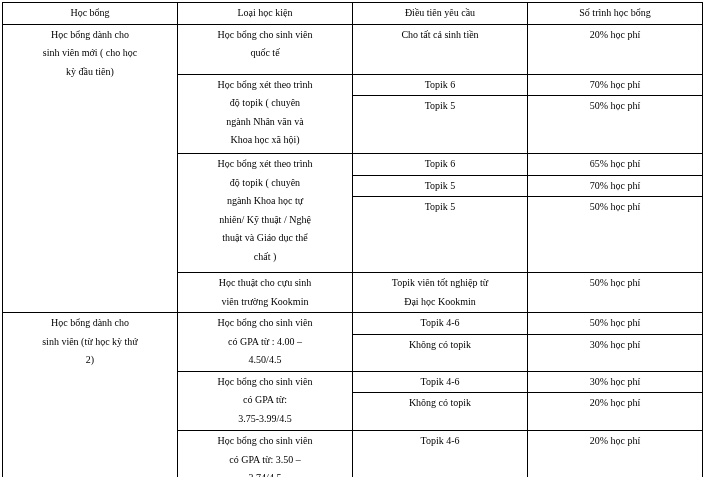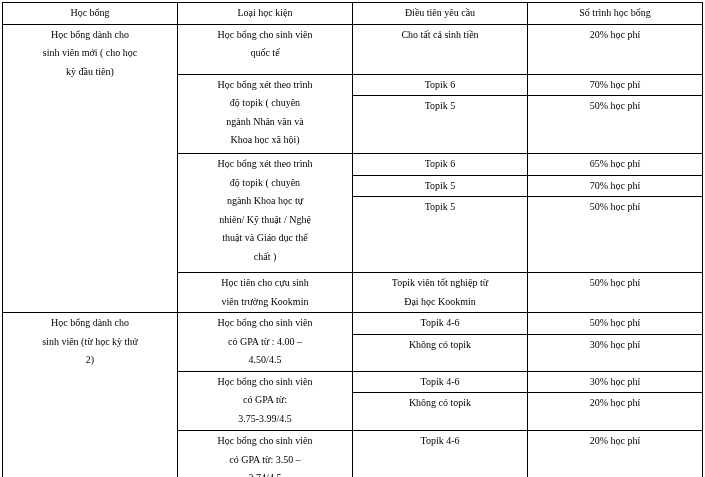--- a/index.html
+++ b/index.html
@@ -84,21 +84,21 @@
     </tr>
     <tr style="height:19px">
       <td>Topik 5</td>
       <td>70% học phí</td>
     </tr>
     <tr style="height:76px">
       <td>Topik 5</td>
       <td>50% học phí</td>
     </tr>
     <tr style="height:38px">
-      <td>Học tiên cho cựu sinh
+      <td>Học thuật cho cựu sinh
 viên trường Kookmin</td>
       <td>Topik viên tốt nghiệp từ
 Đại học Kookmin</td>
       <td>50% học phí</td>
     </tr>
 
     <tr style="height:21px">
       <td rowspan="5">Học bổng dành cho
 sinh viên (từ học kỳ thứ
 2)</td>

